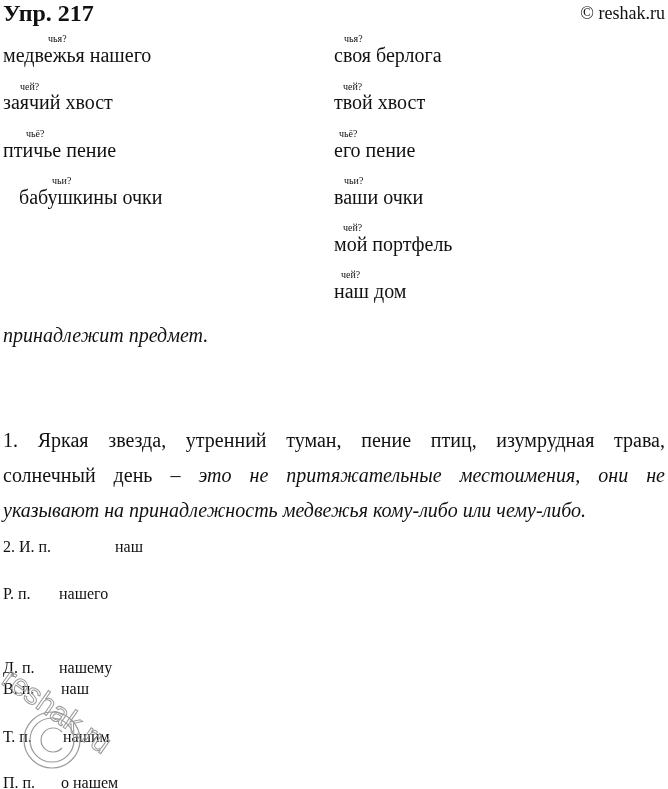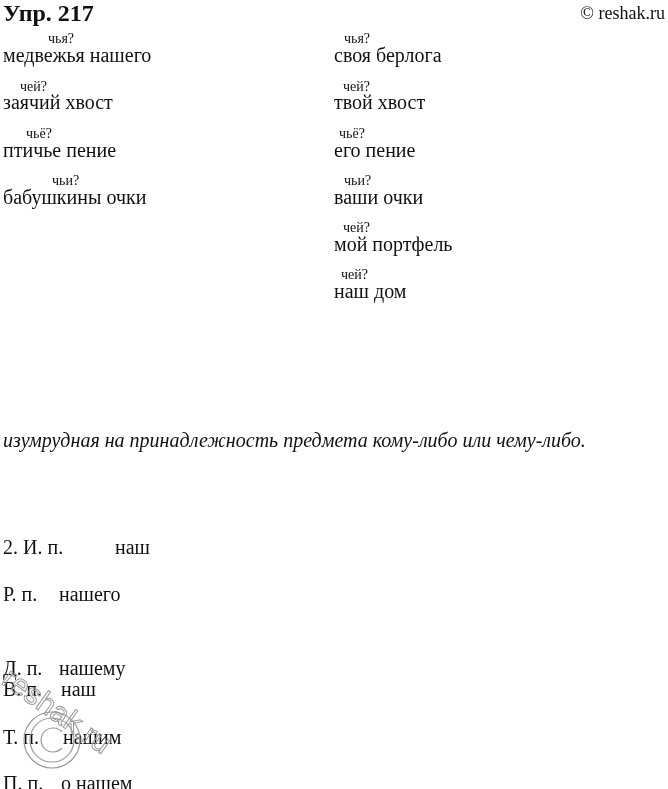--- a/index.html
+++ b/index.html
@@ -2,27 +2,27 @@
 <html><head>
 <meta charset="utf-8">
 <style>
   html, body { margin: 0; padding: 0; background: #ffffff; }
   body {
     width: 668px; height: 789px; position: relative; overflow: hidden;
     font-family: "Liberation Serif", "DejaVu Serif", serif; color: #111;
   }
   .title { position: absolute; left: 3px; top: 0px; font-weight: bold; font-size: 24px; line-height: 26px; }
   .copyright { position: absolute; right: 3px; top: 0px; font-size: 18px; line-height: 26px; }
-  .q { position: absolute; font-size: 14px; line-height: 10px; white-space: nowrap; }
+  .q { position: absolute; font-size: 10px; line-height: 10px; white-space: nowrap; }
   .w { position: absolute; font-size: 20px; line-height: 22px; white-space: nowrap; }
   .para { position: absolute; left: 3px; width: 662px; font-size: 20px; line-height: 35px; text-align: justify; text-align-last: left; }
   .para.italic { font-style: italic; }
   .line-just { display: block; text-align: justify; text-align-last: justify; }
   .it { font-style: italic; }
-  .case { position: absolute; left: 3px; font-size: 20px; line-height: 22px; white-space: nowrap; }
+  .case { position: absolute; left: 3px; font-size: 16px; line-height: 22px; white-space: nowrap; }
   .case .lab { display: inline-block; }
   .case .val { position: absolute; top: 0; }
   .watermark {
     position: absolute; left: 0px; top: 655px; width: 170px; height: 140px; pointer-events: none;
   }
 </style>
 </head>
 <body>
 
 <div class="title">Упр. 217</div>
@@ -32,21 +32,21 @@
   <span class="q" style="left:48px; top:34px;">чья?</span>
   <span class="w" style="left:3px; top:44px;">медвежья нашего</span>
 
   <span class="q" style="left:20px; top:82px;">чей?</span>
   <span class="w" style="left:3px; top:91px;">заячий хвост</span>
 
   <span class="q" style="left:26px; top:129px;">чьё?</span>
   <span class="w" style="left:3px; top:139px;">птичье пение</span>
 
   <span class="q" style="left:52px; top:176px;">чьи?</span>
-  <span class="w" style="left:3px; top:186px;">бабушкины очки</span>
+  <span class="w" style="left:19px; top:186px;">бабушкины очки</span>
 </div>
 
 <div>
   <span class="q" style="left:344px; top:34px;">чья?</span>
   <span class="w" style="left:334px; top:44px;">своя берлога</span>
 
   <span class="q" style="left:343px; top:82px;">чей?</span>
   <span class="w" style="left:334px; top:91px;">твой хвост</span>
 
   <span class="q" style="left:339px; top:129px;">чьё?</span>
@@ -56,24 +56,27 @@
   <span class="w" style="left:334px; top:186px;">ваши очки</span>
 
   <span class="q" style="left:343px; top:223px;">чей?</span>
   <span class="w" style="left:334px; top:233px;">мой портфель</span>
 
   <span class="q" style="left:341px; top:270px;">чей?</span>
   <span class="w" style="left:334px; top:280px;">наш дом</span>
 </div>
 
 <div class="para italic" style="top:318px;">
+  <span style="display:block;">принадлежит предмет.</span>
 </div>
 
 <div class="para" style="top:423px;">
-  <span class="it" style="display:block;">изумрудная на принадлежность предмета кому-либо или чему-либо.</span>
+  <span class="line-just">1. Яркая звезда, утренний туман, пение птиц, изумрудная трава,</span>
+  <span class="line-just"><span>солнечный день – </span><span class="it">это не притяжательные местоимения, они не</span></span>
+  <span class="it" style="display:block;">указывают на принадлежность медвежья кому-либо или чему-либо.</span>
 </div>
 
 <div>
   <div class="case" style="top:536px;">
     <span class="lab">2.</span>
     <span class="lab">И. п.</span>
     <span class="val" style="left:112px;">наш</span>
   </div>
   <div class="case" style="top:583px;">
     <span class="lab">Р. п.</span>

